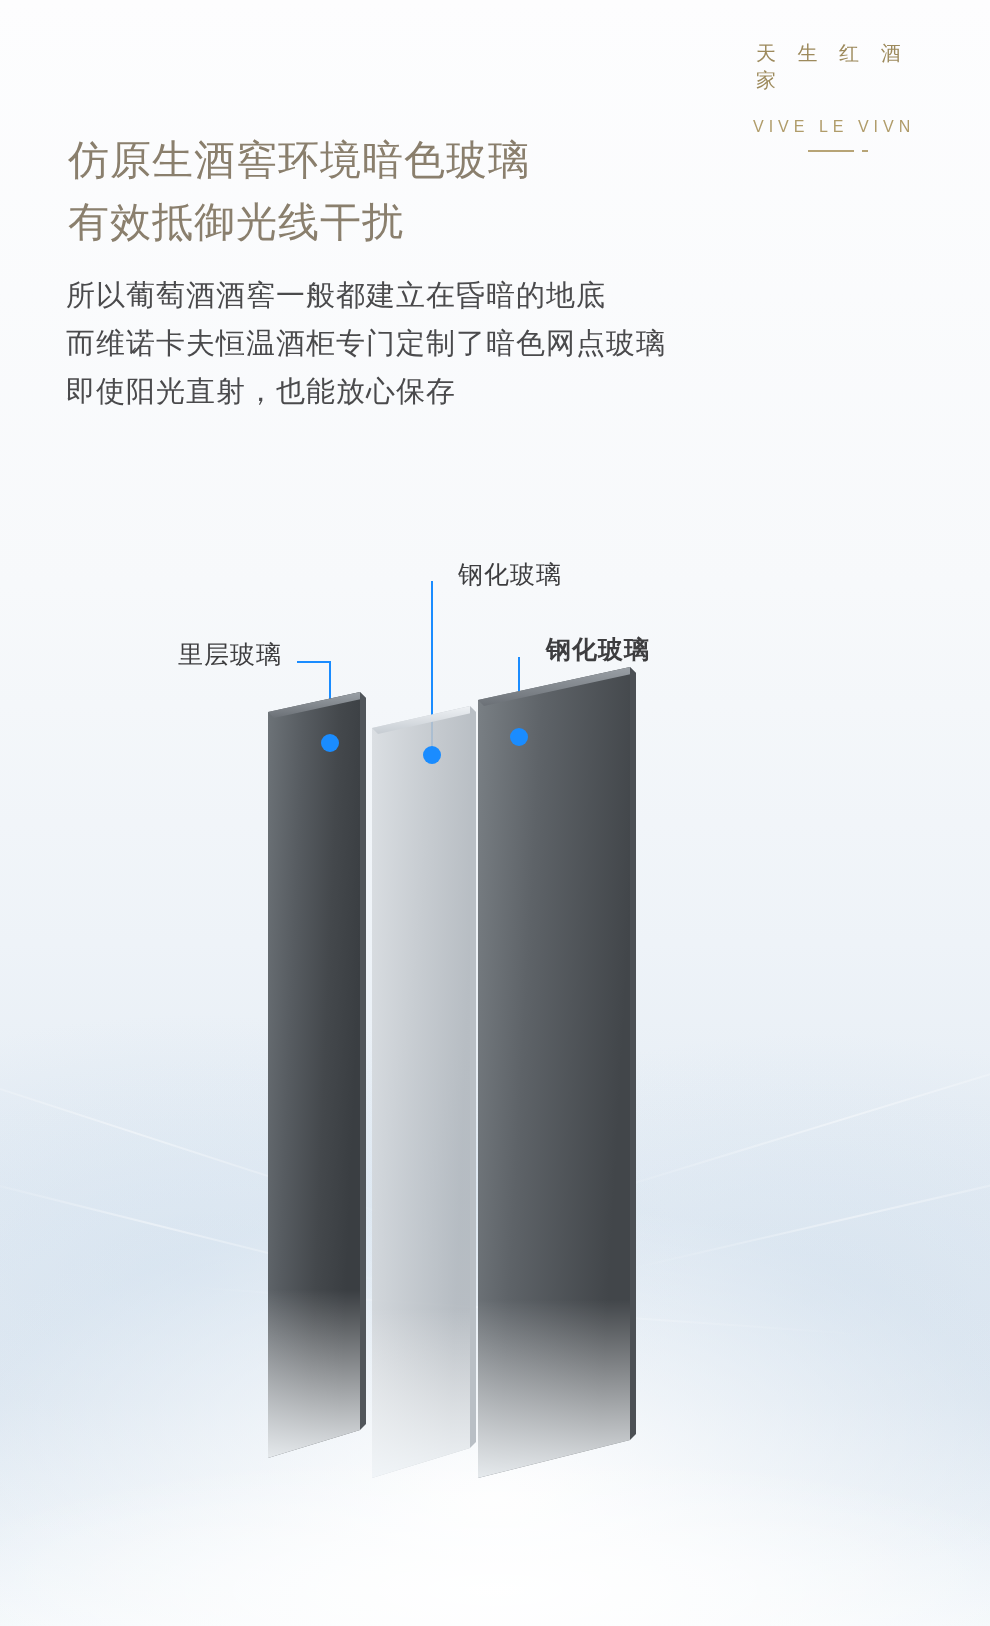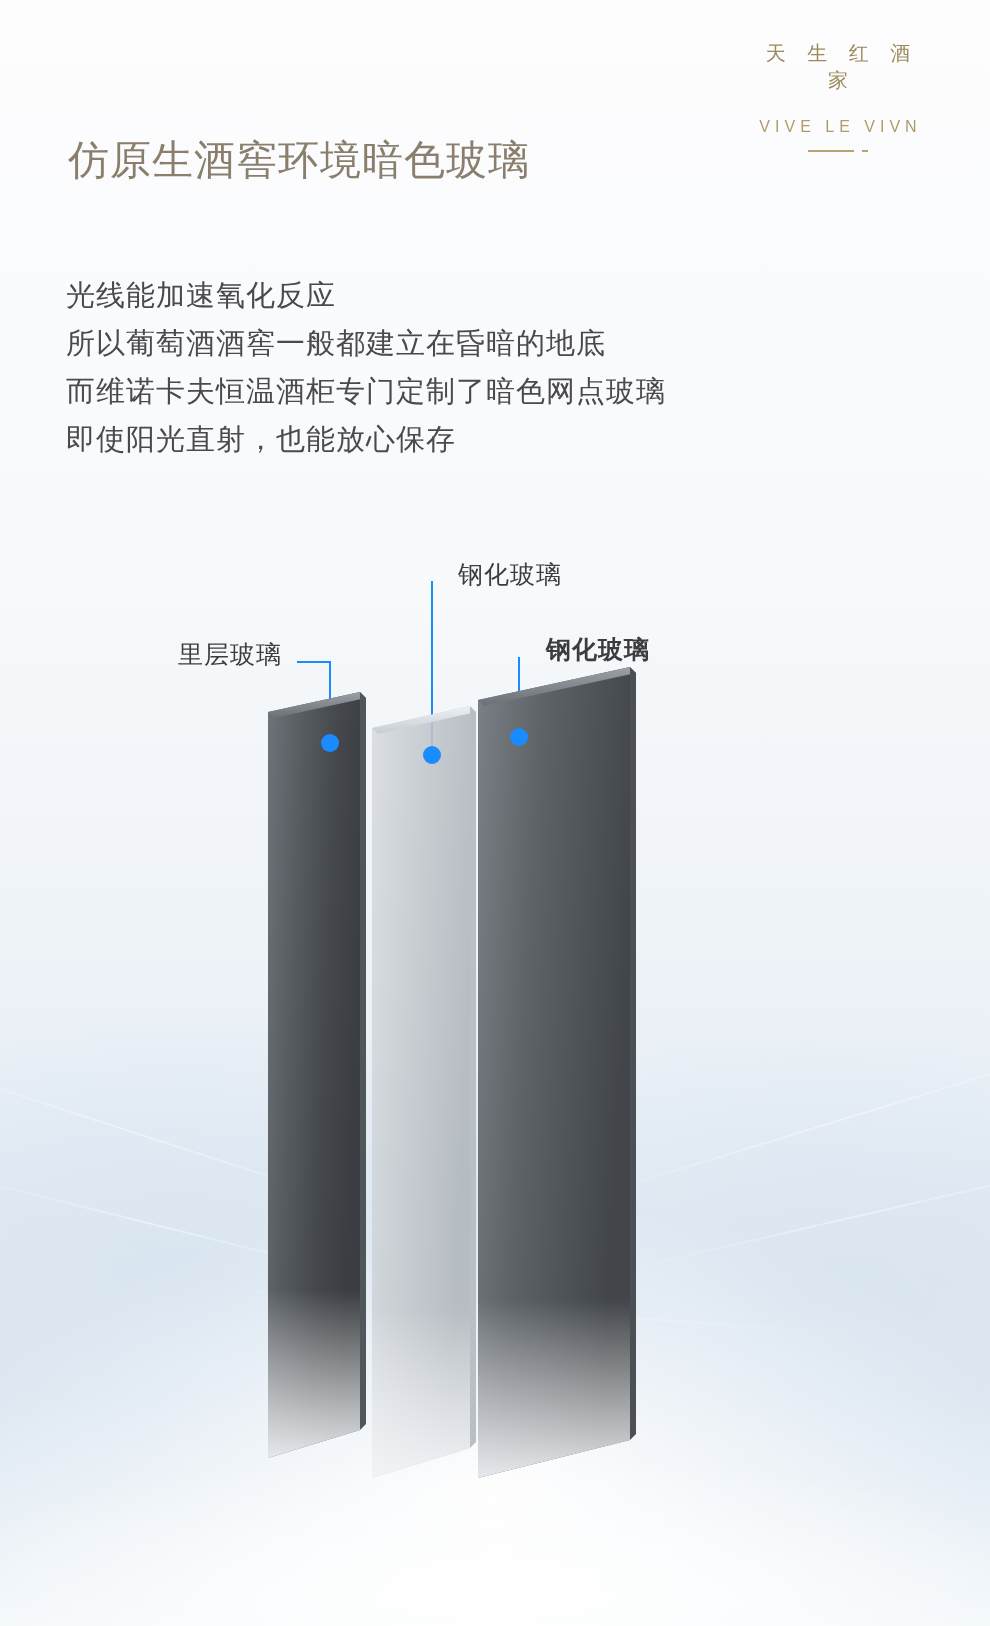--- a/index.html
+++ b/index.html
@@ -67,21 +67,21 @@
     font-size: 41px;
     line-height: 1.5;
     color: #8a7f6d;
     letter-spacing: 1px;
   }
   .brand {
     position: absolute;
     right: 62px;
     top: 40px;
     width: 180px;
-    text-align: center;
+    text-align: left;
     color: #a8935f;
   }
   .brand-cn {
     font-size: 20px;
     letter-spacing: 8px;
     padding-left: 8px;
     color: #9d8a5c;
   }
   .brand-en {
     margin-top: 24px;
@@ -145,33 +145,33 @@
     <div class="streak s2"></div>
     <div class="streak s3"></div>
     <div class="streak s4"></div>
     <div class="streak s5"></div>
   </div>
   <div class="glow-floor"></div>
 
 
   <div class="subline">
     <div>仿原生酒窖环境暗色玻璃</div>
+    <div>有效抵御光线干扰</div>
   </div>
 
   <div class="brand">
     <div class="brand-cn">天 生 红 酒 家</div>
     <div class="brand-en">VIVE LE VIVN</div>
     <div class="brand-rule">
       <i class="long"></i>
         <i class="dot"></i>
     </div>
   </div>
 
   <div class="copy">
-    <div>光线能加速氧化反应</div>
     <div>所以葡萄酒酒窖一般都建立在昏暗的地底</div>
     <div>而维诺卡夫恒温酒柜专门定制了暗色网点玻璃</div>
     <div>即使阳光直射，也能放心保存</div>
   </div>
 
   <div class="diagram">
     <svg width="990" height="1000" viewBox="0 0 990 1000" xmlns="http://www.w3.org/2000/svg">
       <defs>
         <linearGradient id="gDark" x1="0" y1="0" x2="1" y2="0.35">
           <stop offset="0%" stop-color="#6d7378"></stop>

